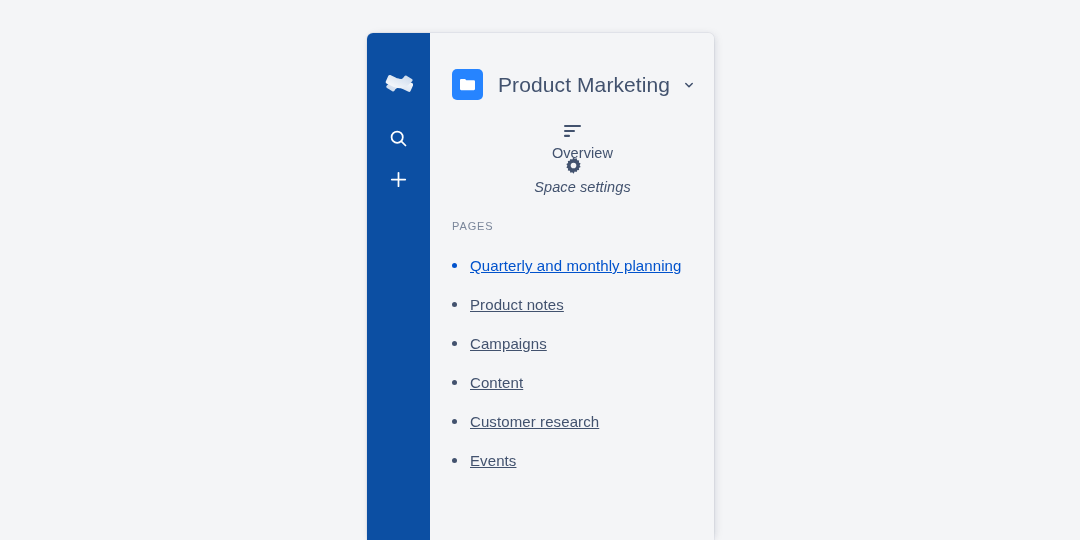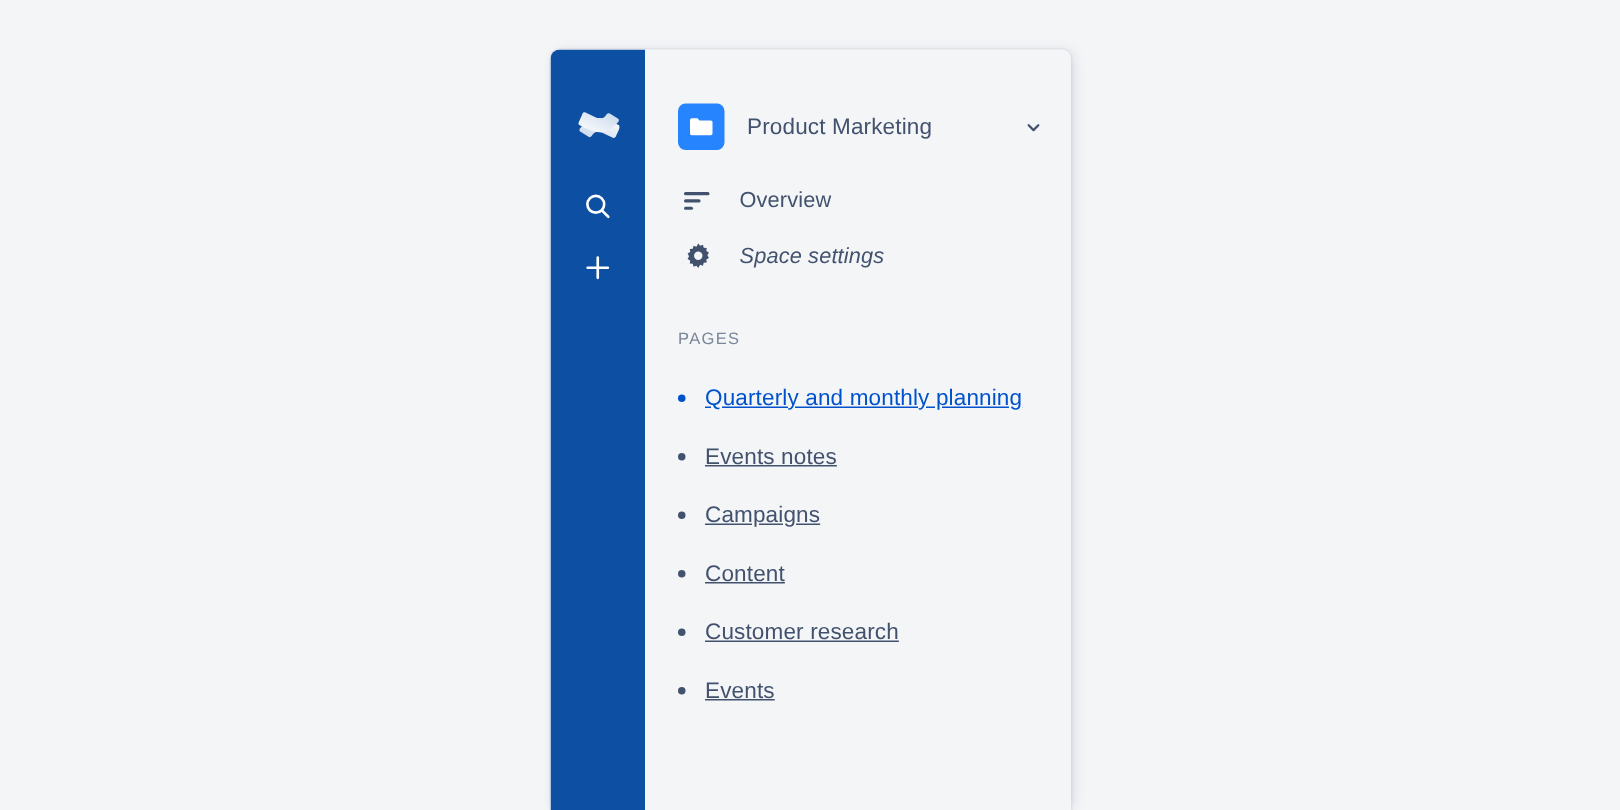--- a/index.html
+++ b/index.html
@@ -84,21 +84,21 @@
     flex: 0 0 31px;
     background: #2f80ed;
     background: #2684ff;
     border-radius: 5px;
     display: flex;
     align-items: center;
     justify-content: center;
     margin-right: 15px;
   }
   #space-title {
-    font-size: 15px;
+    font-size: 21px;
     color: #42526e;
     font-weight: 500;
     letter-spacing: .1px;
     white-space: nowrap;
     flex: 1 1 auto;
   }
   #space-chevron {
     width: 22px;
     height: 22px;
     flex: 0 0 22px;
@@ -108,22 +108,23 @@
   }
 
   
   #primary-links {
     margin-top: 17px;
   }
   .nav-row {
     display: flex;
     align-items: center;
     height: 34px;
-    padding-left: 26px;
+    padding-left: 12px;
     cursor: pointer;
+    flex-direction: column;
   }
   .nav-row-icon {
     width: 28px;
     flex: 0 0 28px;
     display: flex;
     align-items: center;
     justify-content: flex-start;
   }
   .nav-row-label {
     font-size: 14.5px;
@@ -271,21 +272,21 @@
           <span class="page-bullet">
               <i></i>
             </span>
           <span class="page-label">Quarterly and monthly planning</span>
         </div>
 
         <div class="page-row">
           <span class="page-bullet">
               <i></i>
             </span>
-          <span class="page-label">Events notes</span>
+          <span class="page-label">Product notes</span>
         </div>
 
         <div class="page-row">
           <span class="page-bullet">
               <i></i>
             </span>
           <span class="page-label">Campaigns</span>
         </div>
 
         <div class="page-row">

